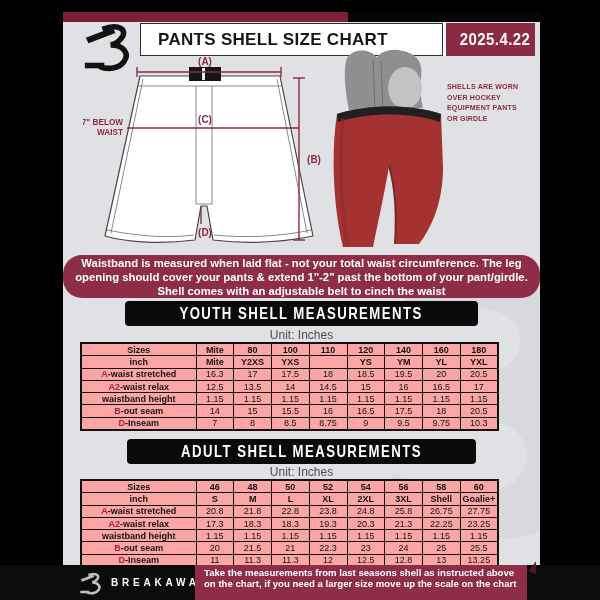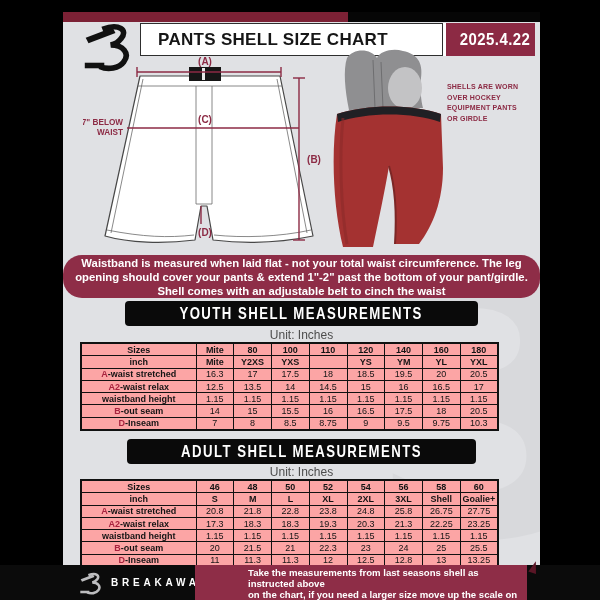--- a/index.html
+++ b/index.html
@@ -46,21 +46,21 @@
   
   .watermark{left:305px;top:238px;font-family:"DejaVu Sans",sans-serif;font-size:370px;font-weight:bold;
     color:#d8d9dc;line-height:.85;}
 
   
   .footer{left:0;top:565px;width:600px;height:35px;background:#0b0b0b;}
   .brand{left:111px;top:0;height:35px;display:flex;align-items:center;color:#fff;
     font-size:10px;font-weight:bold;letter-spacing:3.8px;}
   .foot-note{left:195px;top:0;width:332px;height:35px;background:#8e2d47;box-sizing:border-box;
     padding:2px 6px 0 9px;color:#fff;}
-  .foot-note div{font-size:9.6px;font-weight:bold;line-height:11px;margin-left:44px;}
+  .foot-note div{font-size:9.6px;font-weight:bold;line-height:11px;}
   .cursor-art{left:530px;top:561px;width:0;height:0;border-left:4px solid transparent;
     border-right:4px solid transparent;border-bottom:12px solid #5a1626;transform:rotate(18deg);}
 </style>
 </head>
 <body>
 
 <div class="page">
   <div class="content">
 
     <div class="abs watermark">3</div>

